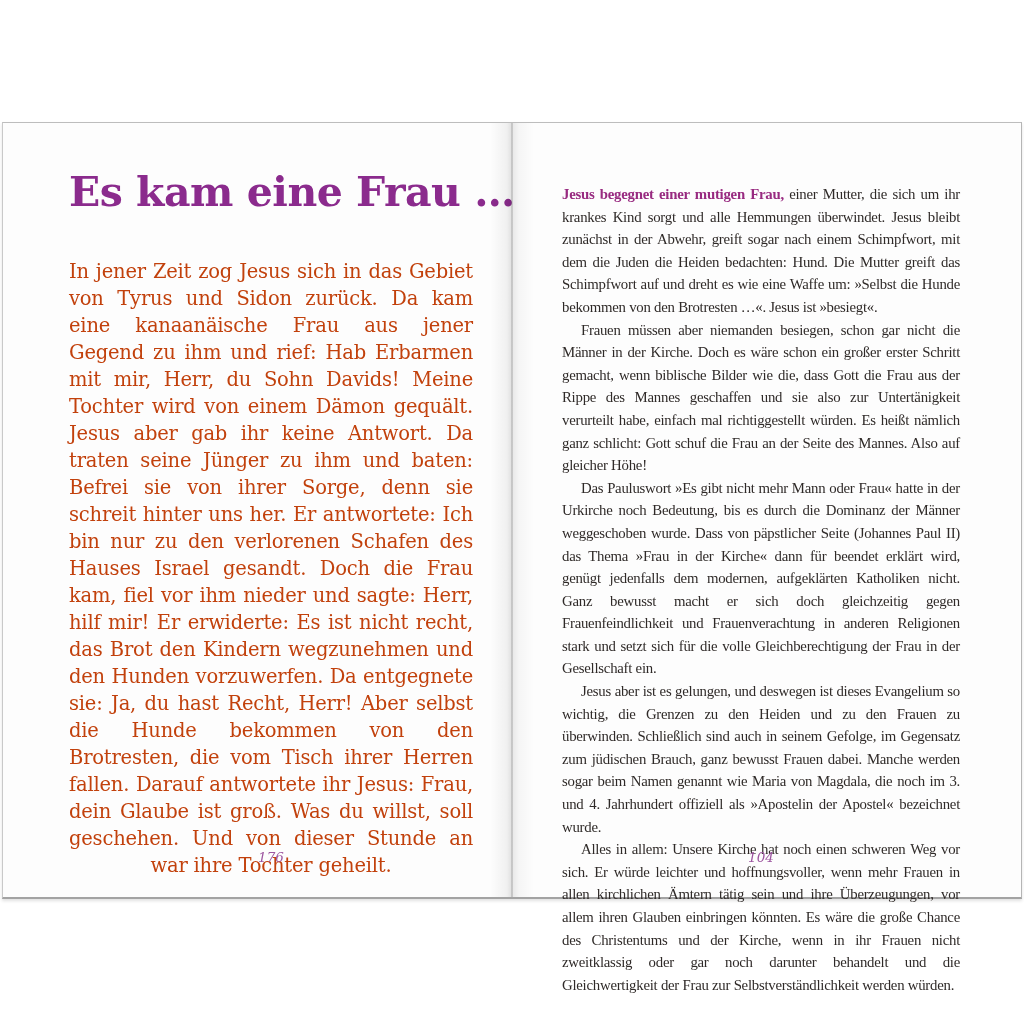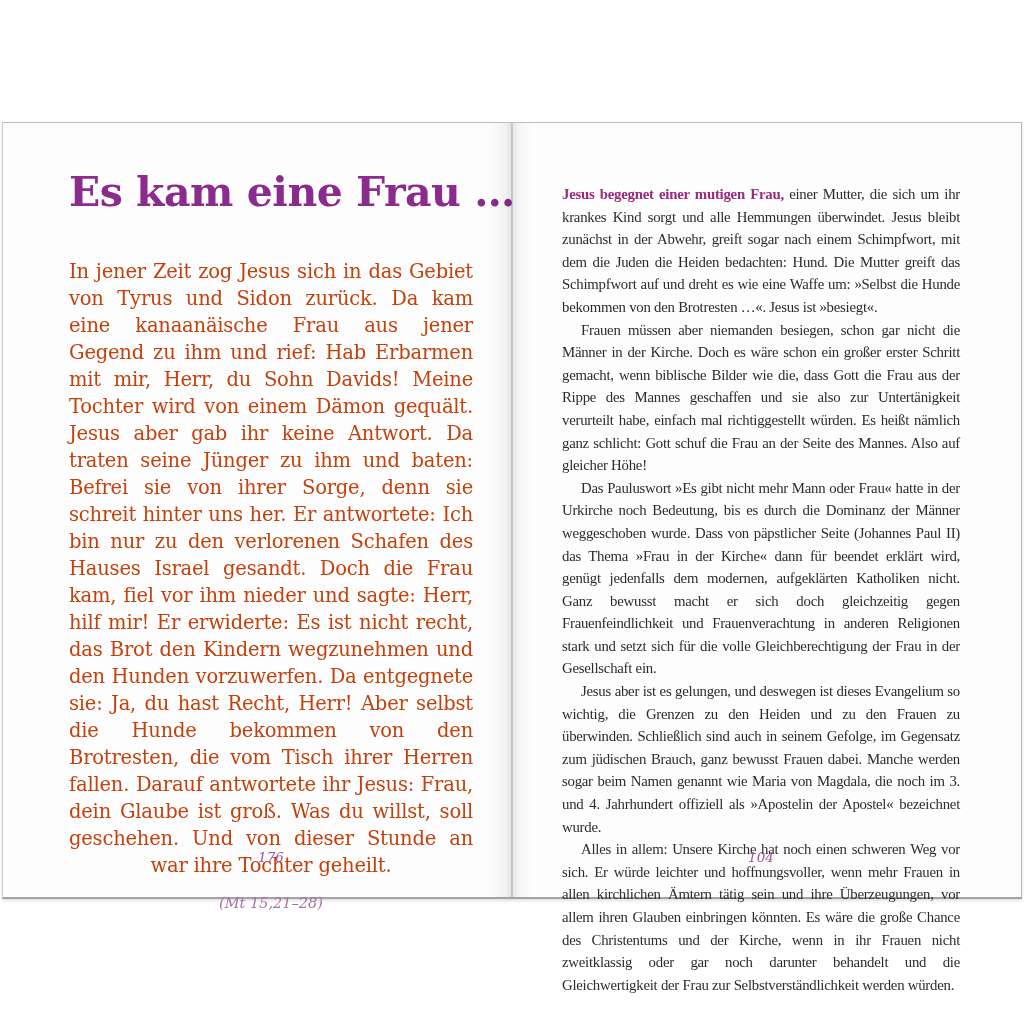--- a/index.html
+++ b/index.html
@@ -116,21 +116,20 @@
 </style>
 </head>
 <body>
 
 <div class="spread">
 
   <div>
     <div class="left-column">
       <h1 class="chapter-heading">Es kam eine Frau …</h1>
       <p class="scripture-text">In jener Zeit zog Jesus sich in das Gebiet von Tyrus und Sidon zurück. Da kam eine kanaanäische Frau aus jener Gegend zu ihm und rief: Hab Erbarmen mit mir, Herr, du Sohn Davids! Meine Tochter wird von einem Dämon gequält. Jesus aber gab ihr keine Antwort. Da traten seine Jünger zu ihm und baten: Befrei sie von ihrer Sorge, denn sie schreit hinter uns her. Er antwortete: Ich bin nur zu den verlorenen Schafen des Hauses Israel gesandt. Doch die Frau kam, fiel vor ihm nieder und sagte: Herr, hilf mir! Er erwiderte: Es ist nicht recht, das Brot den Kindern wegzunehmen und den Hunden vorzuwerfen. Da entgegnete sie: Ja, du hast Recht, Herr! Aber selbst die Hunde bekommen von den Brotresten, die vom Tisch ihrer Herren fallen. Darauf antwortete ihr Jesus: Frau, dein Glaube ist groß. Was du willst, soll geschehen. Und von dieser Stunde an war ihre Tochter geheilt.</p>
-      <p class="scripture-citation">(Mt 15,21–28)</p>
     </div>
     <div class="page-number left">176</div>
   </div>
 
   <div>
     <div class="right-column">
       <p class="commentary">
         <span class="lead-in">Jesus begegnet einer mutigen Frau,</span><span> einer Mutter, die sich um ihr krankes Kind sorgt und alle Hemmungen überwindet. Jesus bleibt zunächst in der Abwehr, greift sogar nach einem Schimpfwort, mit dem die Juden die Heiden bedachten: Hund. Die Mutter greift das Schimpfwort auf und dreht es wie eine Waffe um: »Selbst die Hunde bekommen von den Brotresten …«. Jesus ist »besiegt«.</span>
       </p>
       <p class="commentary indented">Frauen müssen aber niemanden besiegen, schon gar nicht die Männer in der Kirche. Doch es wäre schon ein großer erster Schritt gemacht, wenn biblische Bilder wie die, dass Gott die Frau aus der Rippe des Mannes geschaffen und sie also zur Untertänigkeit verurteilt habe, einfach mal richtiggestellt würden. Es heißt nämlich ganz schlicht: Gott schuf die Frau an der Seite des Mannes. Also auf gleicher Höhe!</p>

